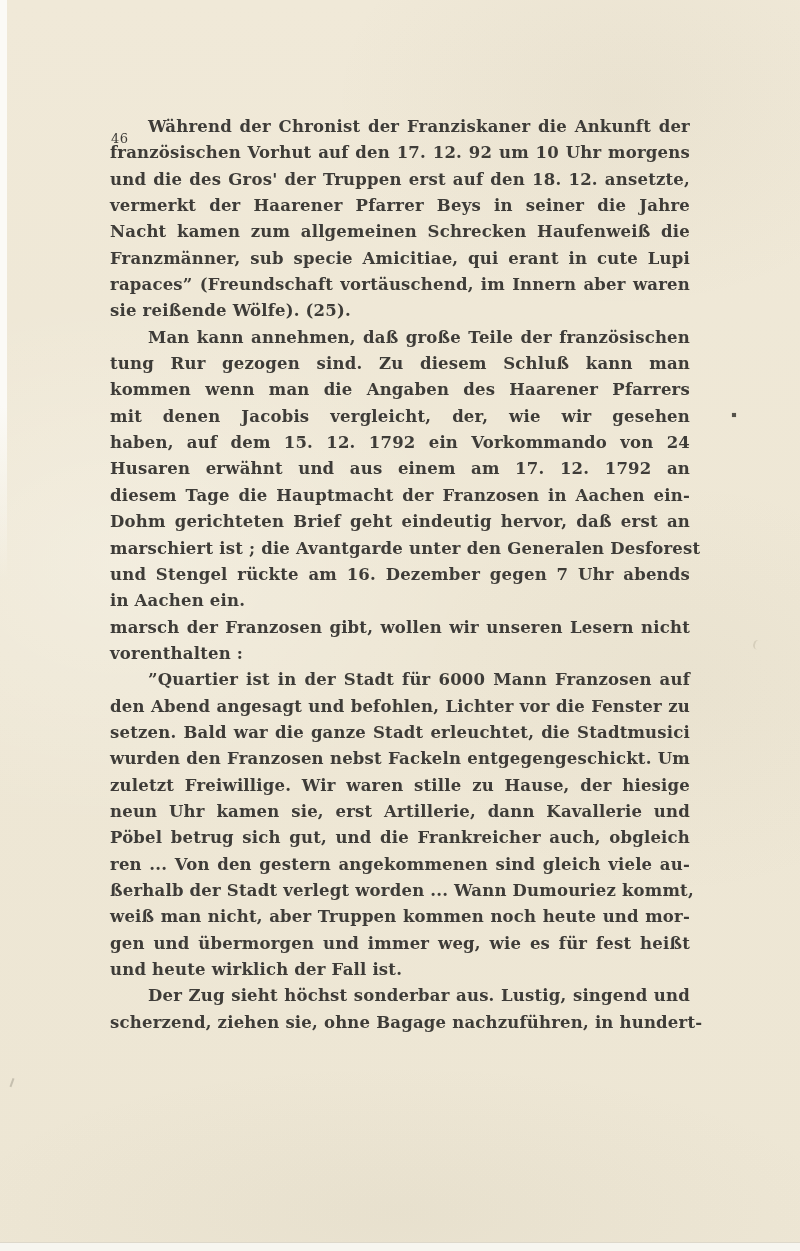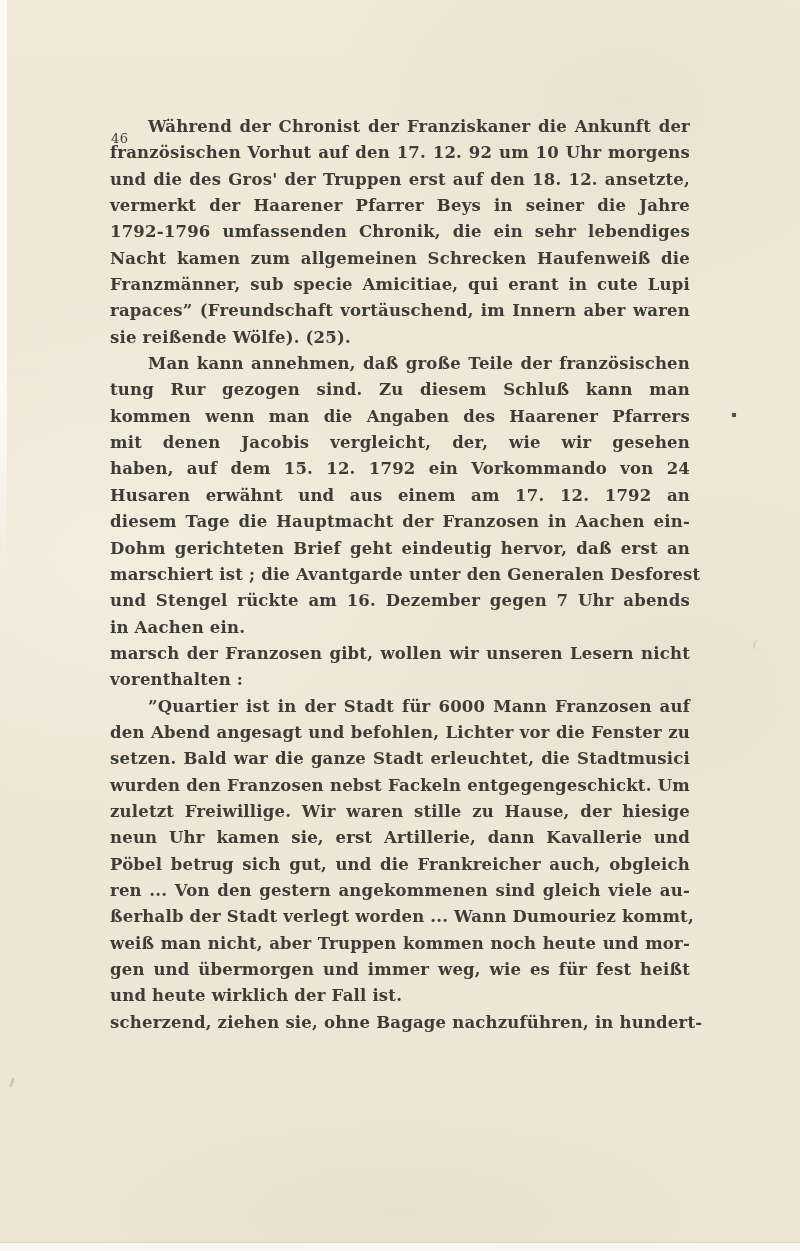--- a/index.html
+++ b/index.html
@@ -108,21 +108,20 @@
 
   <div class="page-number">46</div>
 
   <div class="text-block">
 
   <div>
         <div class="text-line indent">Während der Chronist der Franziskaner die Ankunft der</div>
         <div class="text-line">französischen Vorhut auf den 17. 12. 92 um 10 Uhr morgens</div>
         <div class="text-line">und die des Gros' der Truppen erst auf den 18. 12. ansetzte,</div>
         <div class="text-line">vermerkt der Haarener Pfarrer Beys in seiner die Jahre</div>
-        <div class="text-line">1792-1796 umfassenden Chronik, die ein sehr lebendiges</div>
         <div class="text-line">Nacht kamen zum allgemeinen Schrecken Haufenweiß die</div>
         <div class="text-line">Franzmänner, sub specie Amicitiae, qui erant in cute Lupi</div>
         <div class="text-line">rapaces” (Freundschaft vortäuschend, im Innern aber waren</div>
         <div class="text-line no-force">sie reißende Wölfe). (25).</div>
       </div>
       <div>
         <div class="text-line indent">Man kann annehmen, daß große Teile der französischen</div>
         <div class="text-line">tung Rur gezogen sind. Zu diesem Schluß kann man</div>
         <div class="text-line">kommen wenn man die Angaben des Haarener Pfarrers</div>
         <div class="text-line">mit denen Jacobis vergleicht, der, wie wir gesehen</div>
@@ -146,20 +145,21 @@
         <div class="text-line">zuletzt Freiwillige. Wir waren stille zu Hause, der hiesige</div>
         <div class="text-line">neun Uhr kamen sie, erst Artillerie, dann Kavallerie und</div>
         <div class="text-line">Pöbel betrug sich gut, und die Frankreicher auch, obgleich</div>
         <div class="text-line">ren ... Von den gestern angekommenen sind gleich viele au-</div>
         <div class="text-line">ßerhalb der Stadt verlegt worden ... Wann Dumouriez kommt,</div>
         <div class="text-line">weiß man nicht, aber Truppen kommen noch heute und mor-</div>
         <div class="text-line">gen und übermorgen und immer weg, wie es für fest heißt</div>
         <div class="text-line no-force">und heute wirklich der Fall ist.</div>
       </div>
       <div>
+        <div class="text-line indent">Der Zug sieht höchst sonderbar aus. Lustig, singend und</div>
         <div class="text-line">scherzend, ziehen sie, ohne Bagage nachzuführen, in hundert-</div>
       </div>
     </div>
 
   <div class="ink-speck"></div>
   <div class="faint-mark-right"></div>
   <div class="faint-mark-left"></div>
 
   <div class="bottom-scan-edge"></div>
 </div>

